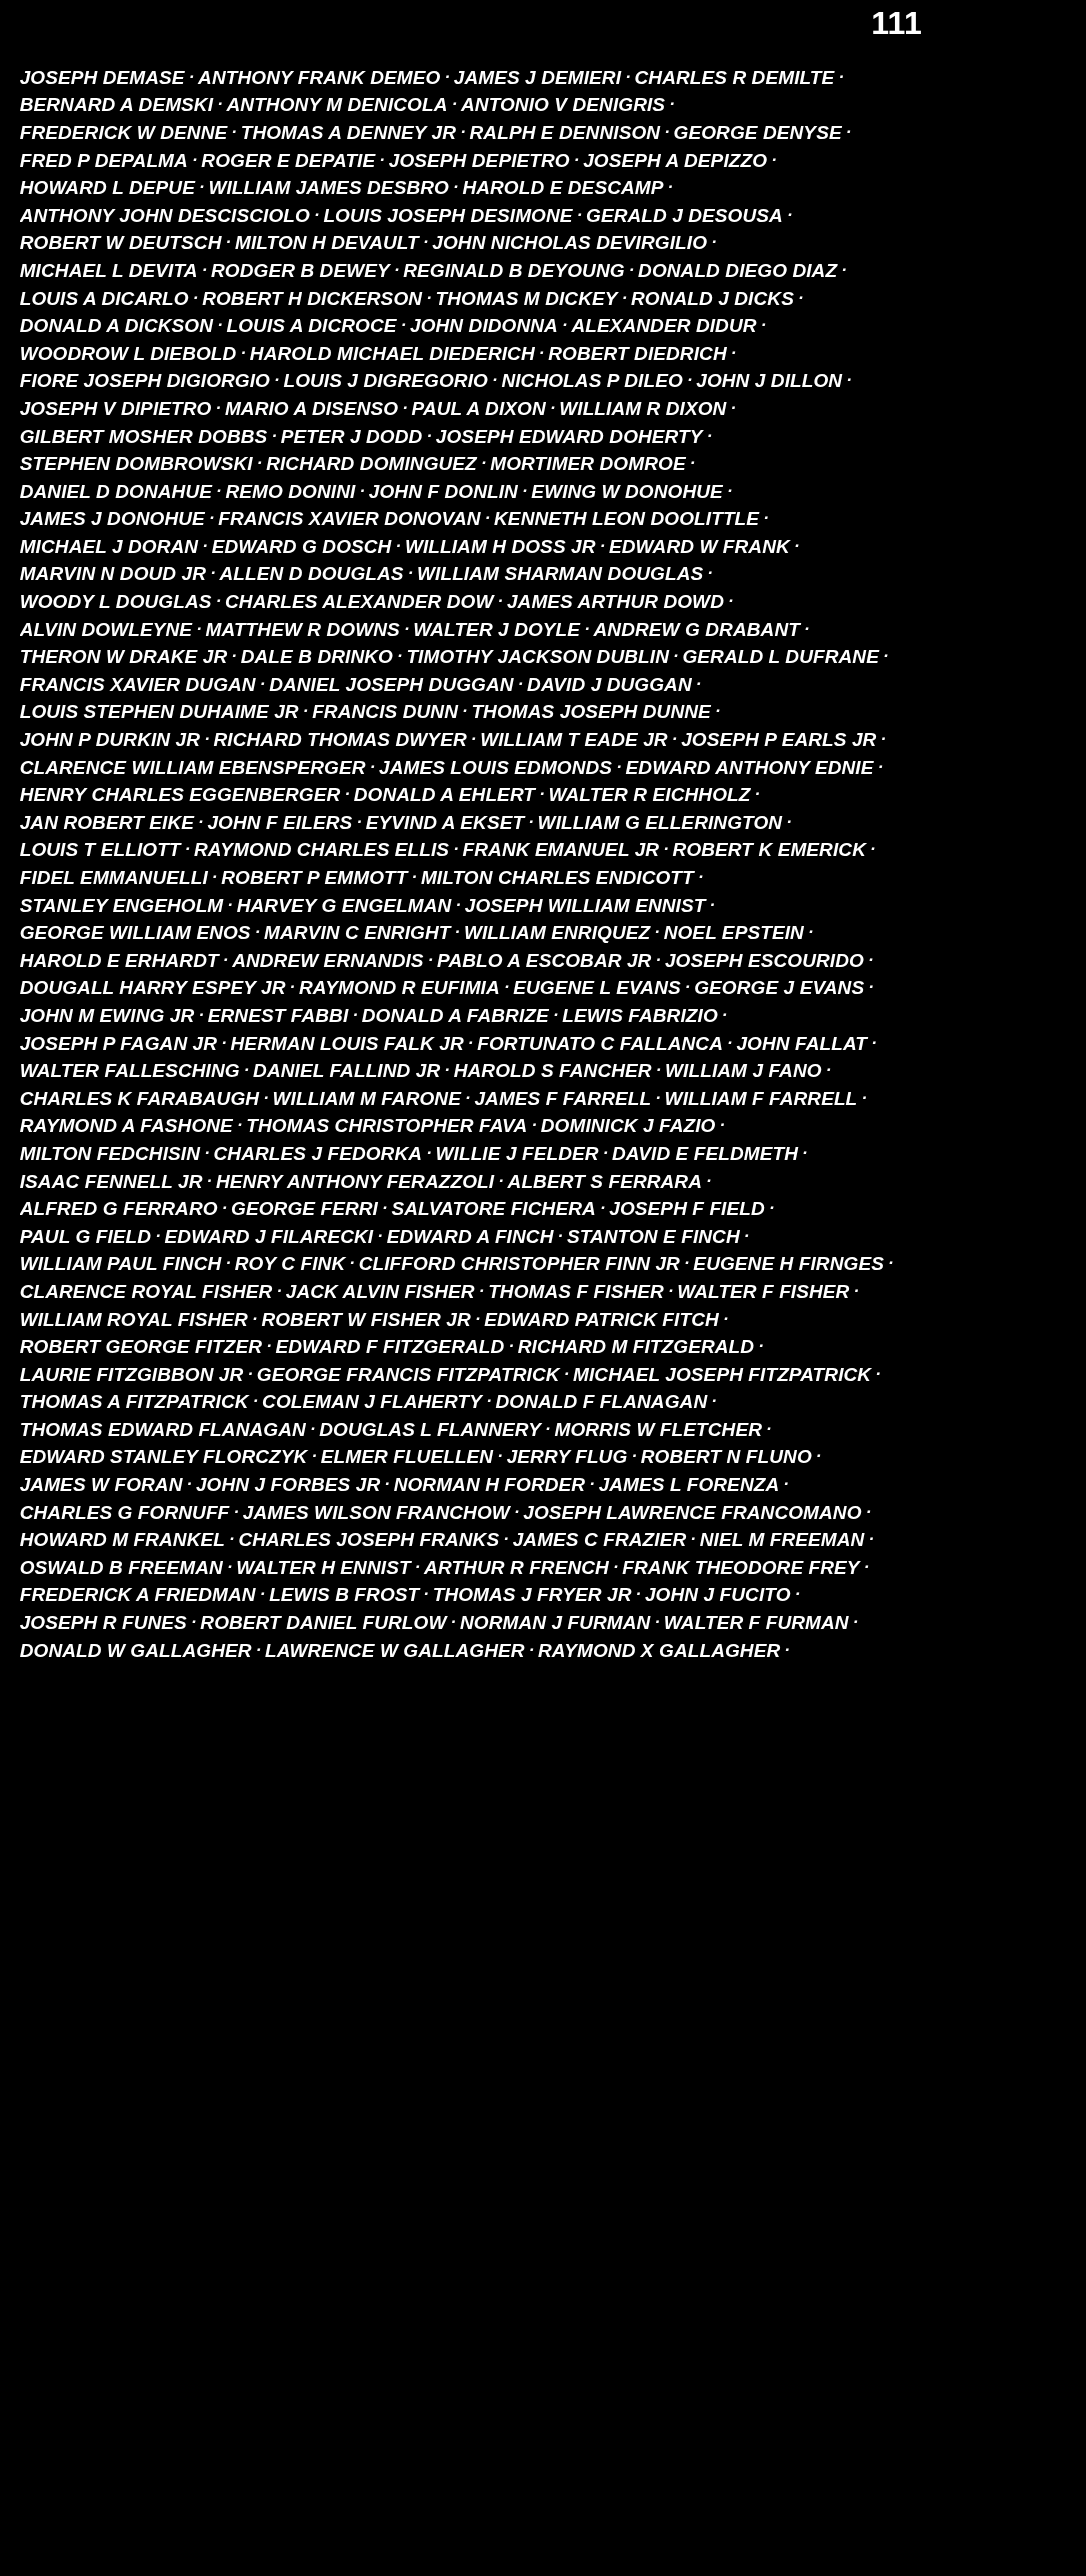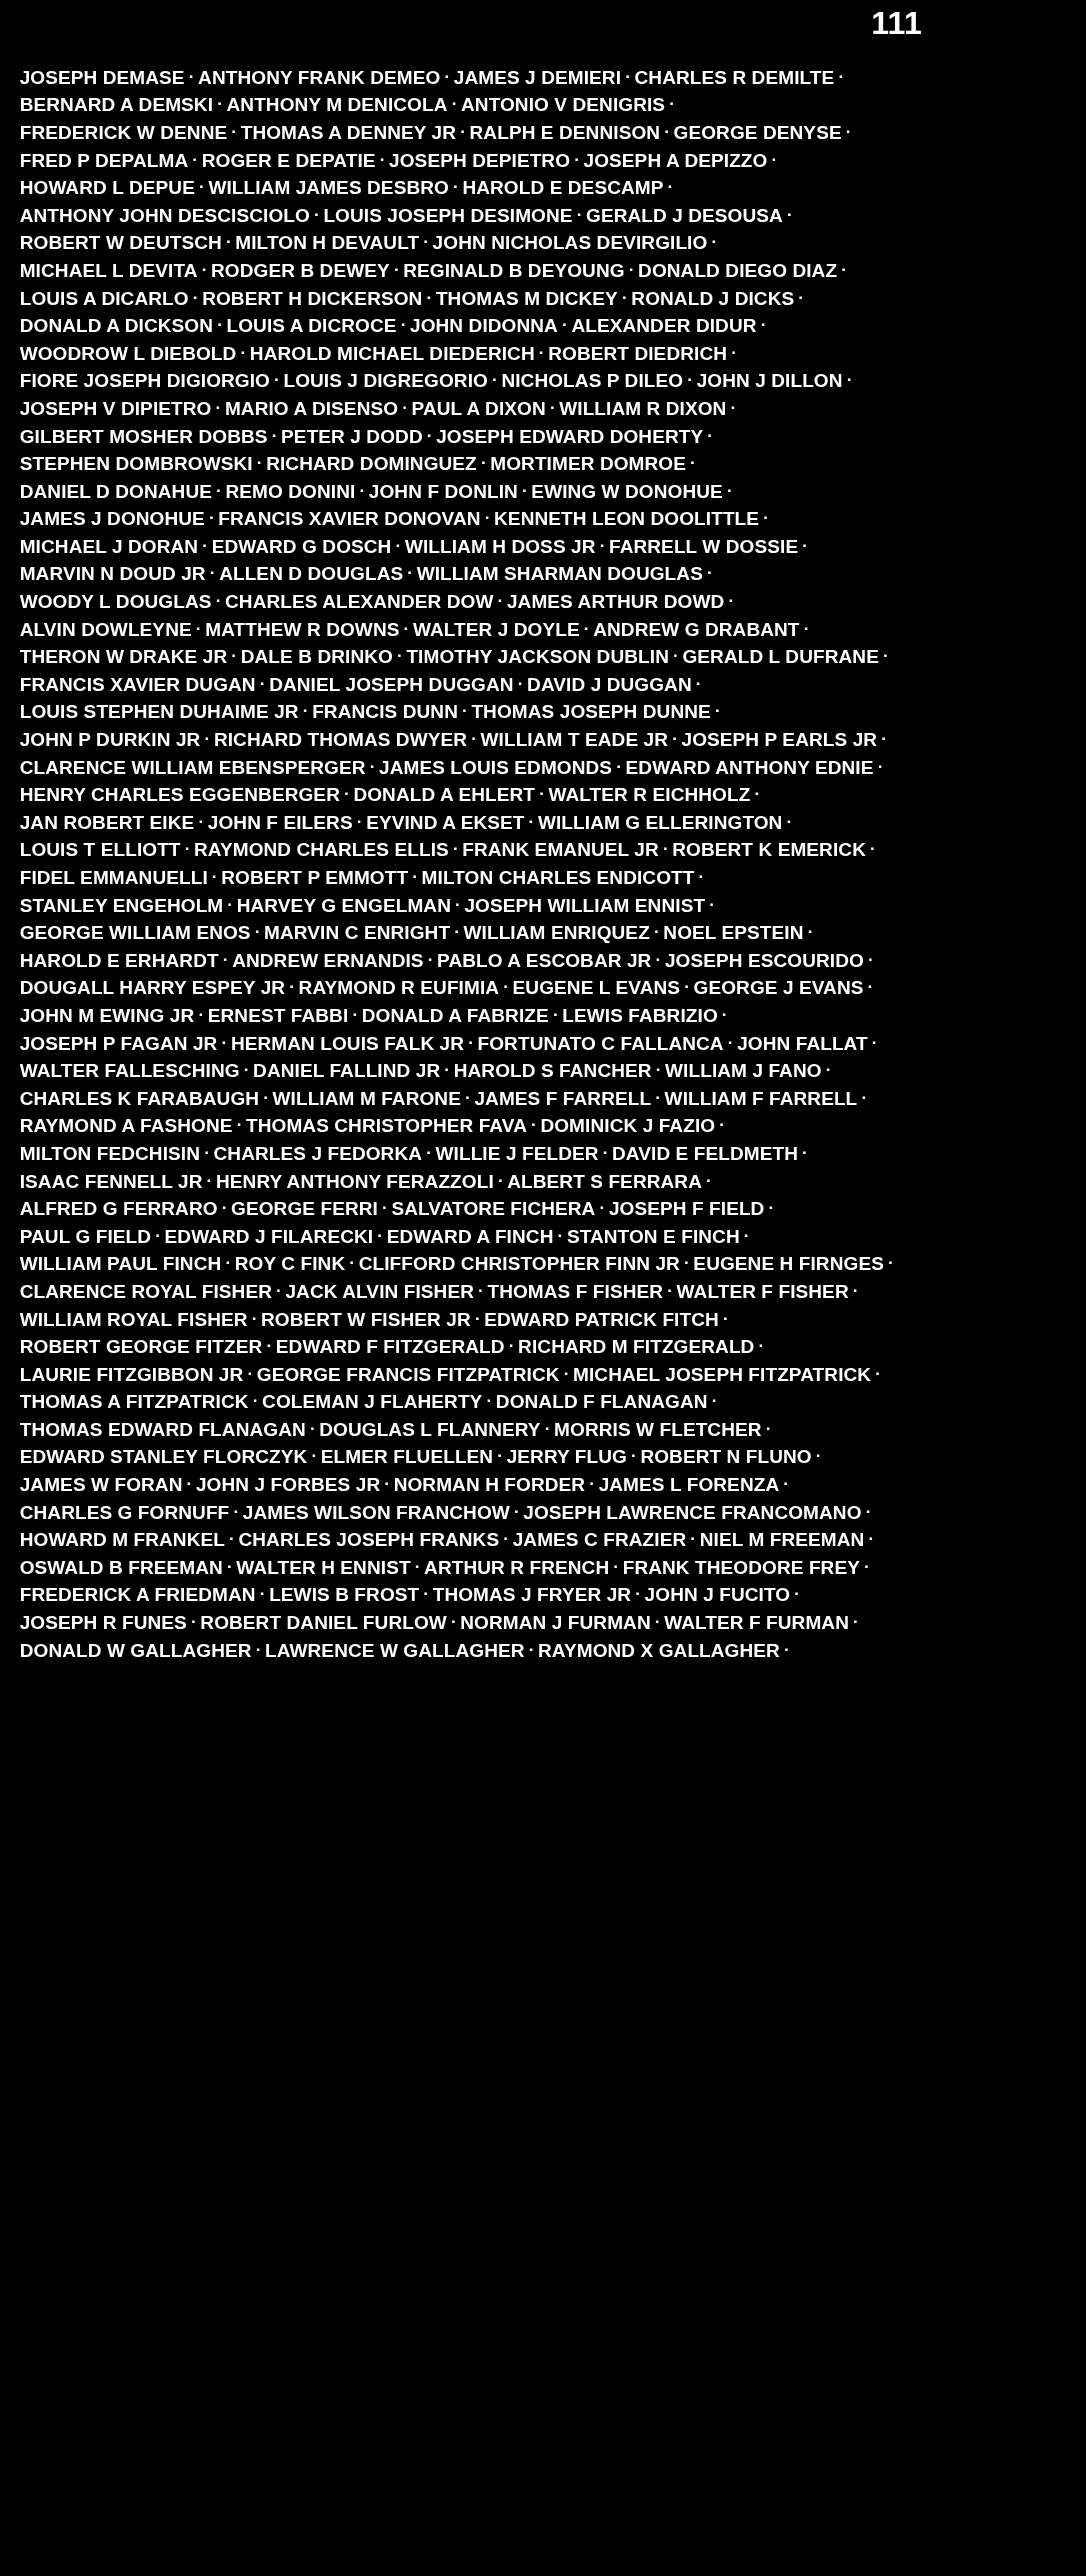--- a/index.html
+++ b/index.html
@@ -34,20 +34,21 @@
     padding: 22px 21px 0 19.7px;
   }
   .name-line {
     font-size: 19px;
     font-weight: 700;
     letter-spacing: 0.1px;
     color: #ffffff;
     line-height: 27px;
     white-space: nowrap;
     overflow: hidden;
+    font-style: italic;
   }
   .nm {
     display: inline;
   }
   .sep {
     display: inline;
     padding: 0 3.6px 0 4.1px;
     font-size: 17px;
     vertical-align: 1.6px;
   }
@@ -70,21 +71,21 @@
       <div class="name-line"><span class="nm">MICHAEL L DEVITA</span><span class="sep">·</span><span class="nm">RODGER B DEWEY</span><span class="sep">·</span><span class="nm">REGINALD B DEYOUNG</span><span class="sep">·</span><span class="nm">DONALD DIEGO DIAZ</span><span class="sep">·</span></div>
       <div class="name-line"><span class="nm">LOUIS A DICARLO</span><span class="sep">·</span><span class="nm">ROBERT H DICKERSON</span><span class="sep">·</span><span class="nm">THOMAS M DICKEY</span><span class="sep">·</span><span class="nm">RONALD J DICKS</span><span class="sep">·</span></div>
       <div class="name-line"><span class="nm">DONALD A DICKSON</span><span class="sep">·</span><span class="nm">LOUIS A DICROCE</span><span class="sep">·</span><span class="nm">JOHN DIDONNA</span><span class="sep">·</span><span class="nm">ALEXANDER DIDUR</span><span class="sep">·</span></div>
       <div class="name-line"><span class="nm">WOODROW L DIEBOLD</span><span class="sep">·</span><span class="nm">HAROLD MICHAEL DIEDERICH</span><span class="sep">·</span><span class="nm">ROBERT DIEDRICH</span><span class="sep">·</span></div>
       <div class="name-line"><span class="nm">FIORE JOSEPH DIGIORGIO</span><span class="sep">·</span><span class="nm">LOUIS J DIGREGORIO</span><span class="sep">·</span><span class="nm">NICHOLAS P DILEO</span><span class="sep">·</span><span class="nm">JOHN J DILLON</span><span class="sep">·</span></div>
       <div class="name-line"><span class="nm">JOSEPH V DIPIETRO</span><span class="sep">·</span><span class="nm">MARIO A DISENSO</span><span class="sep">·</span><span class="nm">PAUL A DIXON</span><span class="sep">·</span><span class="nm">WILLIAM R DIXON</span><span class="sep">·</span></div>
       <div class="name-line"><span class="nm">GILBERT MOSHER DOBBS</span><span class="sep">·</span><span class="nm">PETER J DODD</span><span class="sep">·</span><span class="nm">JOSEPH EDWARD DOHERTY</span><span class="sep">·</span></div>
       <div class="name-line"><span class="nm">STEPHEN DOMBROWSKI</span><span class="sep">·</span><span class="nm">RICHARD DOMINGUEZ</span><span class="sep">·</span><span class="nm">MORTIMER DOMROE</span><span class="sep">·</span></div>
       <div class="name-line"><span class="nm">DANIEL D DONAHUE</span><span class="sep">·</span><span class="nm">REMO DONINI</span><span class="sep">·</span><span class="nm">JOHN F DONLIN</span><span class="sep">·</span><span class="nm">EWING W DONOHUE</span><span class="sep">·</span></div>
       <div class="name-line"><span class="nm">JAMES J DONOHUE</span><span class="sep">·</span><span class="nm">FRANCIS XAVIER DONOVAN</span><span class="sep">·</span><span class="nm">KENNETH LEON DOOLITTLE</span><span class="sep">·</span></div>
-      <div class="name-line"><span class="nm">MICHAEL J DORAN</span><span class="sep">·</span><span class="nm">EDWARD G DOSCH</span><span class="sep">·</span><span class="nm">WILLIAM H DOSS JR</span><span class="sep">·</span><span class="nm">FARRELL W DOSSIE</span><span class="sep">·</span></div>
+      <div class="name-line"><span class="nm">MICHAEL J DORAN</span><span class="sep">·</span><span class="nm">EDWARD G DOSCH</span><span class="sep">·</span><span class="nm">WILLIAM H DOSS JR</span><span class="sep">·</span><span class="nm">EDWARD W FRANK</span><span class="sep">·</span></div>
       <div class="name-line"><span class="nm">MARVIN N DOUD JR</span><span class="sep">·</span><span class="nm">ALLEN D DOUGLAS</span><span class="sep">·</span><span class="nm">WILLIAM SHARMAN DOUGLAS</span><span class="sep">·</span></div>
       <div class="name-line"><span class="nm">WOODY L DOUGLAS</span><span class="sep">·</span><span class="nm">CHARLES ALEXANDER DOW</span><span class="sep">·</span><span class="nm">JAMES ARTHUR DOWD</span><span class="sep">·</span></div>
       <div class="name-line"><span class="nm">ALVIN DOWLEYNE</span><span class="sep">·</span><span class="nm">MATTHEW R DOWNS</span><span class="sep">·</span><span class="nm">WALTER J DOYLE</span><span class="sep">·</span><span class="nm">ANDREW G DRABANT</span><span class="sep">·</span></div>
       <div class="name-line"><span class="nm">THERON W DRAKE JR</span><span class="sep">·</span><span class="nm">DALE B DRINKO</span><span class="sep">·</span><span class="nm">TIMOTHY JACKSON DUBLIN</span><span class="sep">·</span><span class="nm">GERALD L DUFRANE</span><span class="sep">·</span></div>
       <div class="name-line"><span class="nm">FRANCIS XAVIER DUGAN</span><span class="sep">·</span><span class="nm">DANIEL JOSEPH DUGGAN</span><span class="sep">·</span><span class="nm">DAVID J DUGGAN</span><span class="sep">·</span></div>
       <div class="name-line"><span class="nm">LOUIS STEPHEN DUHAIME JR</span><span class="sep">·</span><span class="nm">FRANCIS DUNN</span><span class="sep">·</span><span class="nm">THOMAS JOSEPH DUNNE</span><span class="sep">·</span></div>
       <div class="name-line"><span class="nm">JOHN P DURKIN JR</span><span class="sep">·</span><span class="nm">RICHARD THOMAS DWYER</span><span class="sep">·</span><span class="nm">WILLIAM T EADE JR</span><span class="sep">·</span><span class="nm">JOSEPH P EARLS JR</span><span class="sep">·</span></div>
       <div class="name-line"><span class="nm">CLARENCE WILLIAM EBENSPERGER</span><span class="sep">·</span><span class="nm">JAMES LOUIS EDMONDS</span><span class="sep">·</span><span class="nm">EDWARD ANTHONY EDNIE</span><span class="sep">·</span></div>
       <div class="name-line"><span class="nm">HENRY CHARLES EGGENBERGER</span><span class="sep">·</span><span class="nm">DONALD A EHLERT</span><span class="sep">·</span><span class="nm">WALTER R EICHHOLZ</span><span class="sep">·</span></div>
       <div class="name-line"><span class="nm">JAN ROBERT EIKE</span><span class="sep">·</span><span class="nm">JOHN F EILERS</span><span class="sep">·</span><span class="nm">EYVIND A EKSET</span><span class="sep">·</span><span class="nm">WILLIAM G ELLERINGTON</span><span class="sep">·</span></div>

